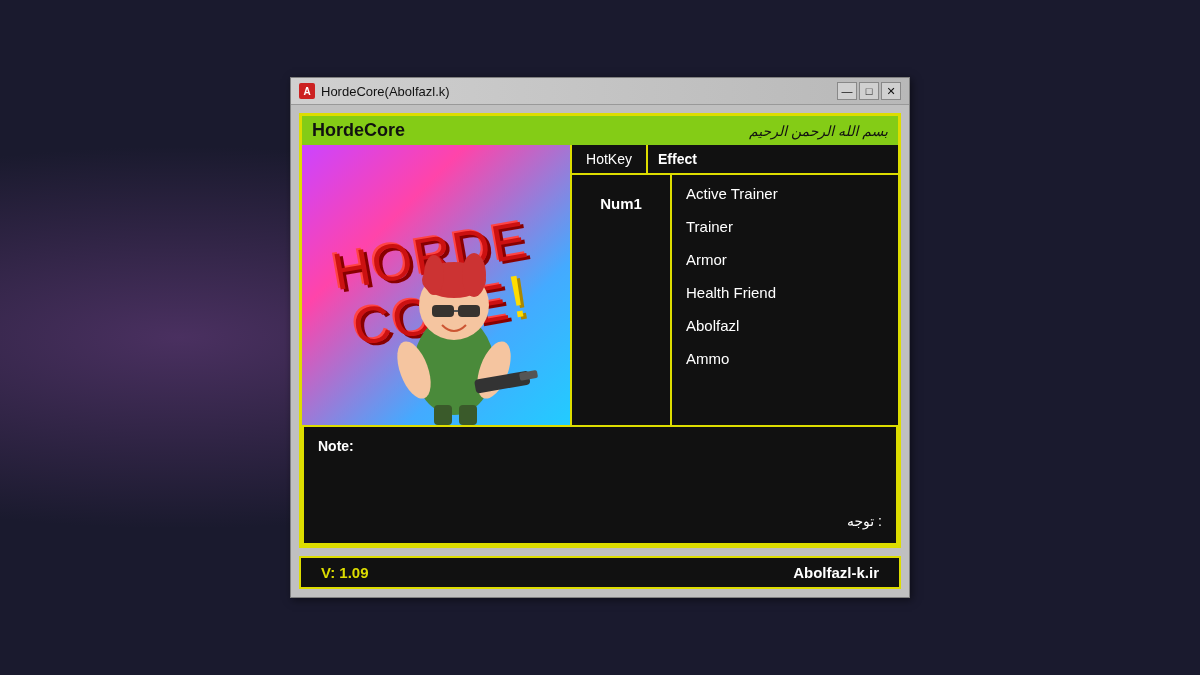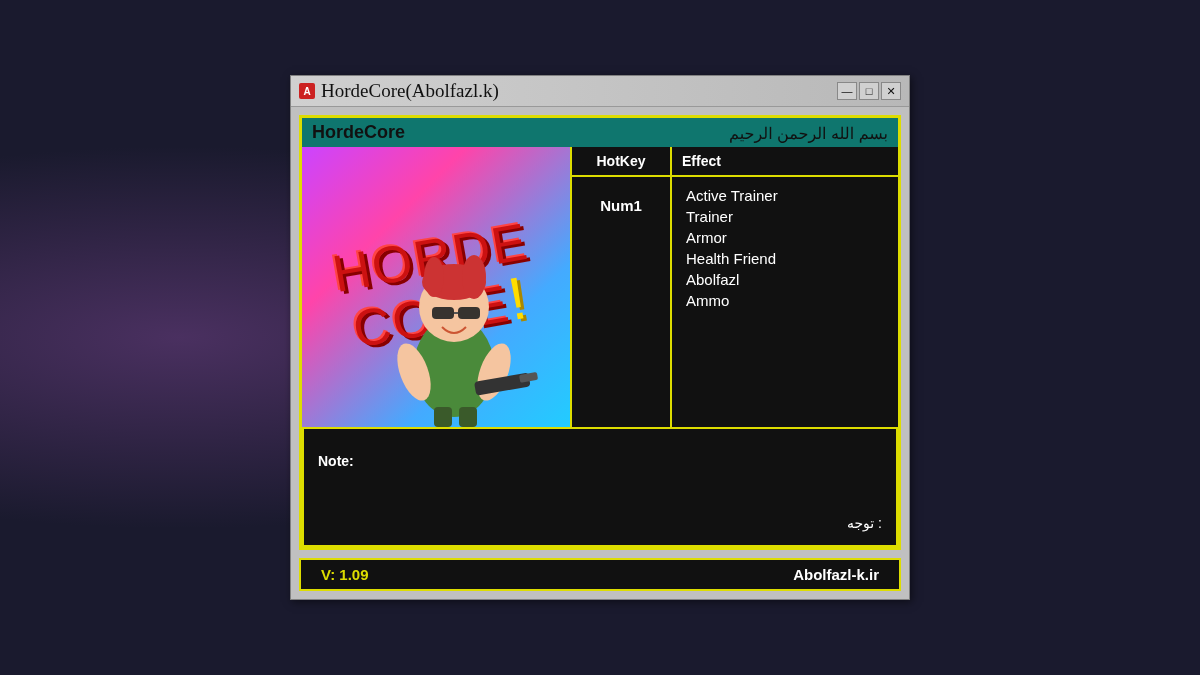--- a/index.html
+++ b/index.html
@@ -49,23 +49,22 @@
       display: flex;
       align-items: center;
       justify-content: center;
       font-size: 10px;
       color: white;
       font-weight: bold;
     }
 
     .title-bar-text {
       flex: 1;
-      font-size: 19px;
+      font-size: 13px;
       color: #111;
-      font-family: Liberation Serif, serif;
     }
 
     .title-bar-buttons {
       display: flex;
       gap: 2px;
     }
 
     .title-btn {
       width: 20px;
       height: 18px;
@@ -80,37 +79,38 @@
     }
 
     .main-content {
       background: #111;
       border: 3px solid #dddd00;
       margin: 8px;
       padding: 0;
     }
 
     .app-header {
-      background: #0f766e;
-      display: flex;
-      align-items: flex-end;
+      background: #84cc16;
+      display: flex;
+      align-items: center;
       justify-content: space-between;
       padding: 4px 10px;
     }
 
     .app-title {
       font-size: 18px;
       font-weight: bold;
       color: #111;
     }
 
     .arabic-text {
-      font-size: 16px;
+      font-size: 14px;
       color: #111;
       direction: rtl;
+      font-style: italic;
     }
 
     .content-area {
       display: flex;
       flex-direction: row;
       height: 280px;
     }
 
     .game-image {
       width: 270px;
@@ -176,25 +176,25 @@
       flex-direction: column;
     }
 
     .table-header {
       display: flex;
       background: #111;
       border-bottom: 2px solid #dddd00;
     }
 
     .th-hotkey {
-      width: 100px;
+      width: 76px;
       padding: 6px 10px;
       color: #fff;
       font-size: 14px;
-      font-weight: bold;
+      font-weight: normal;
       text-align: center;
       border-right: 2px solid #dddd00;
     }
 
     .th-effect {
       flex: 1;
       padding: 6px 10px;
       color: #fff;
       font-size: 14px;
       font-weight: bold;
@@ -219,33 +219,33 @@
       align-items: flex-start;
       justify-content: center;
       padding-top: 20px;
     }
 
     .td-effects {
       flex: 1;
       padding: 10px 14px;
       display: flex;
       flex-direction: column;
-      gap: 4px;
+      gap: 16px;
     }
 
     .effect-item {
       color: #fff;
       font-size: 15px;
     }
 
     .note-area {
       border: 2px solid #dddd00;
       background: #111;
       margin: 0;
-      padding: 23px 14px;
+      padding: 10px 14px;
       min-height: 120px;
       position: relative;
     }
 
     .note-label {
       color: #fff;
       font-size: 14px;
       font-weight: bold;
     }
 

